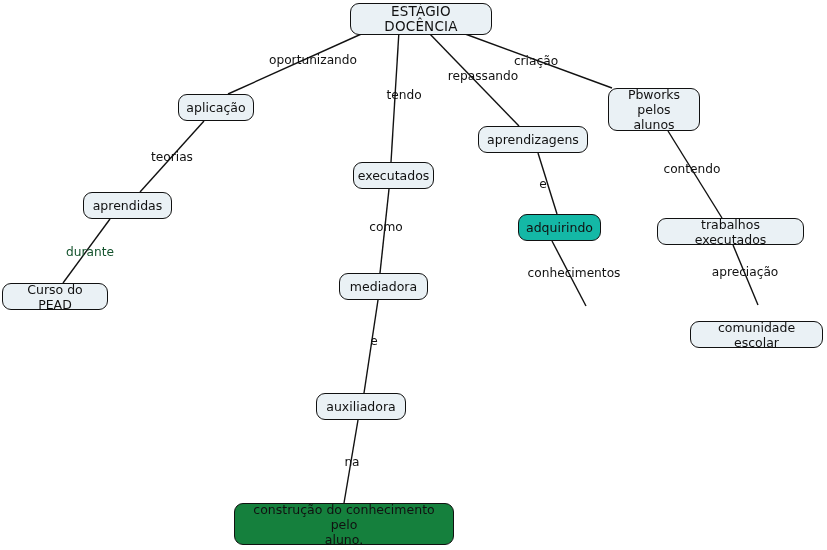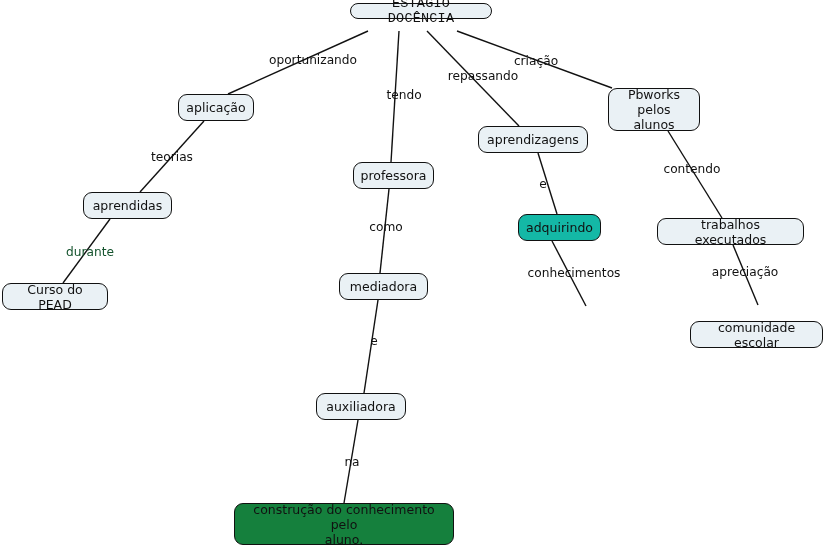--- a/index.html
+++ b/index.html
@@ -73,25 +73,25 @@
       <line x1="204" y1="121" x2="140" y2="192" stroke="#111111" stroke-width="1.4"></line>
       <line x1="110" y1="219" x2="63" y2="283" stroke="#111111" stroke-width="1.4"></line>
       <line x1="389" y1="189" x2="380" y2="273" stroke="#111111" stroke-width="1.4"></line>
       <line x1="378" y1="300" x2="364" y2="393" stroke="#111111" stroke-width="1.4"></line>
       <line x1="358" y1="420" x2="344" y2="503" stroke="#111111" stroke-width="1.4"></line>
       <line x1="538" y1="153" x2="557" y2="214" stroke="#111111" stroke-width="1.4"></line>
       <line x1="552" y1="241" x2="586" y2="306" stroke="#111111" stroke-width="1.4"></line>
       <line x1="668" y1="131" x2="722" y2="218" stroke="#111111" stroke-width="1.4"></line>
       <line x1="733" y1="245" x2="758" y2="305" stroke="#111111" stroke-width="1.4"></line>
     </svg>
-<div class="node root" style="left: 350px; top: 3px; width: 142px; height: 16px; background: rgb(234, 241, 245); border-color: rgb(17, 17, 17); color: rgb(17, 17, 17); font-family: Liberation Mono, monospace;">ESTÁGIO DOCÊNCIA</div>
+<div class="node root" style="left: 350px; top: 3px; width: 142px; height: 32px; background: rgb(234, 241, 245); border-color: rgb(17, 17, 17); color: rgb(17, 17, 17);">ESTÁGIO DOCÊNCIA</div>
     <div class="node" style="left: 178px; top: 94px; width: 76px; height: 27px; background: rgb(234, 241, 245); border-color: rgb(17, 17, 17); color: rgb(17, 17, 17);">aplicação</div>
     <div class="node" style="left: 83px; top: 192px; width: 89px; height: 27px; background: rgb(234, 241, 245); border-color: rgb(17, 17, 17); color: rgb(17, 17, 17);">aprendidas</div>
     <div class="node" style="left: 2px; top: 283px; width: 106px; height: 27px; background: rgb(234, 241, 245); border-color: rgb(17, 17, 17); color: rgb(17, 17, 17);">Curso do PEAD</div>
-    <div class="node" style="left: 353px; top: 162px; width: 81px; height: 27px; background: rgb(234, 241, 245); border-color: rgb(17, 17, 17); color: rgb(17, 17, 17);">professora</div>
+    <div class="node" style="left: 353px; top: 162px; width: 81px; height: 27px; background: rgb(234, 241, 245); border-color: rgb(17, 17, 17); color: rgb(17, 17, 17);">executados</div>
     <div class="node" style="left: 339px; top: 273px; width: 89px; height: 27px; background: rgb(234, 241, 245); border-color: rgb(17, 17, 17); color: rgb(17, 17, 17);">mediadora</div>
     <div class="node" style="left: 316px; top: 393px; width: 90px; height: 27px; background: rgb(234, 241, 245); border-color: rgb(17, 17, 17); color: rgb(17, 17, 17);">auxiliadora</div>
     <div class="node" style="left: 234px; top: 503px; width: 220px; height: 42px; background: #15803d; border-color: rgb(17, 17, 17); color: rgb(17, 17, 17);">construção do conhecimento pelo
 aluno.</div>
     <div class="node" style="left: 478px; top: 126px; width: 110px; height: 27px; background: rgb(234, 241, 245); border-color: rgb(17, 17, 17); color: rgb(17, 17, 17);">aprendizagens</div>
     <div class="node" style="left: 518px; top: 214px; width: 83px; height: 27px; background: #14b8a6; border-color: rgb(17, 17, 17); color: rgb(17, 17, 17);">adquirindo</div>
     <div class="node" style="left: 608px; top: 88px; width: 92px; height: 43px; background: rgb(234, 241, 245); border-color: rgb(17, 17, 17); color: rgb(17, 17, 17);">Pbworks
 pelos alunos</div>
     <div class="node" style="left: 657px; top: 218px; width: 147px; height: 27px; background: rgb(234, 241, 245); border-color: rgb(17, 17, 17); color: rgb(17, 17, 17);">trabalhos executados</div>
     <div class="node" style="left: 690px; top: 305px; width: 133px; height: 27px; background: rgb(234, 241, 245); border-color: rgb(17, 17, 17); color: rgb(17, 17, 17); margin-top: 16px;">comunidade escolar</div>

